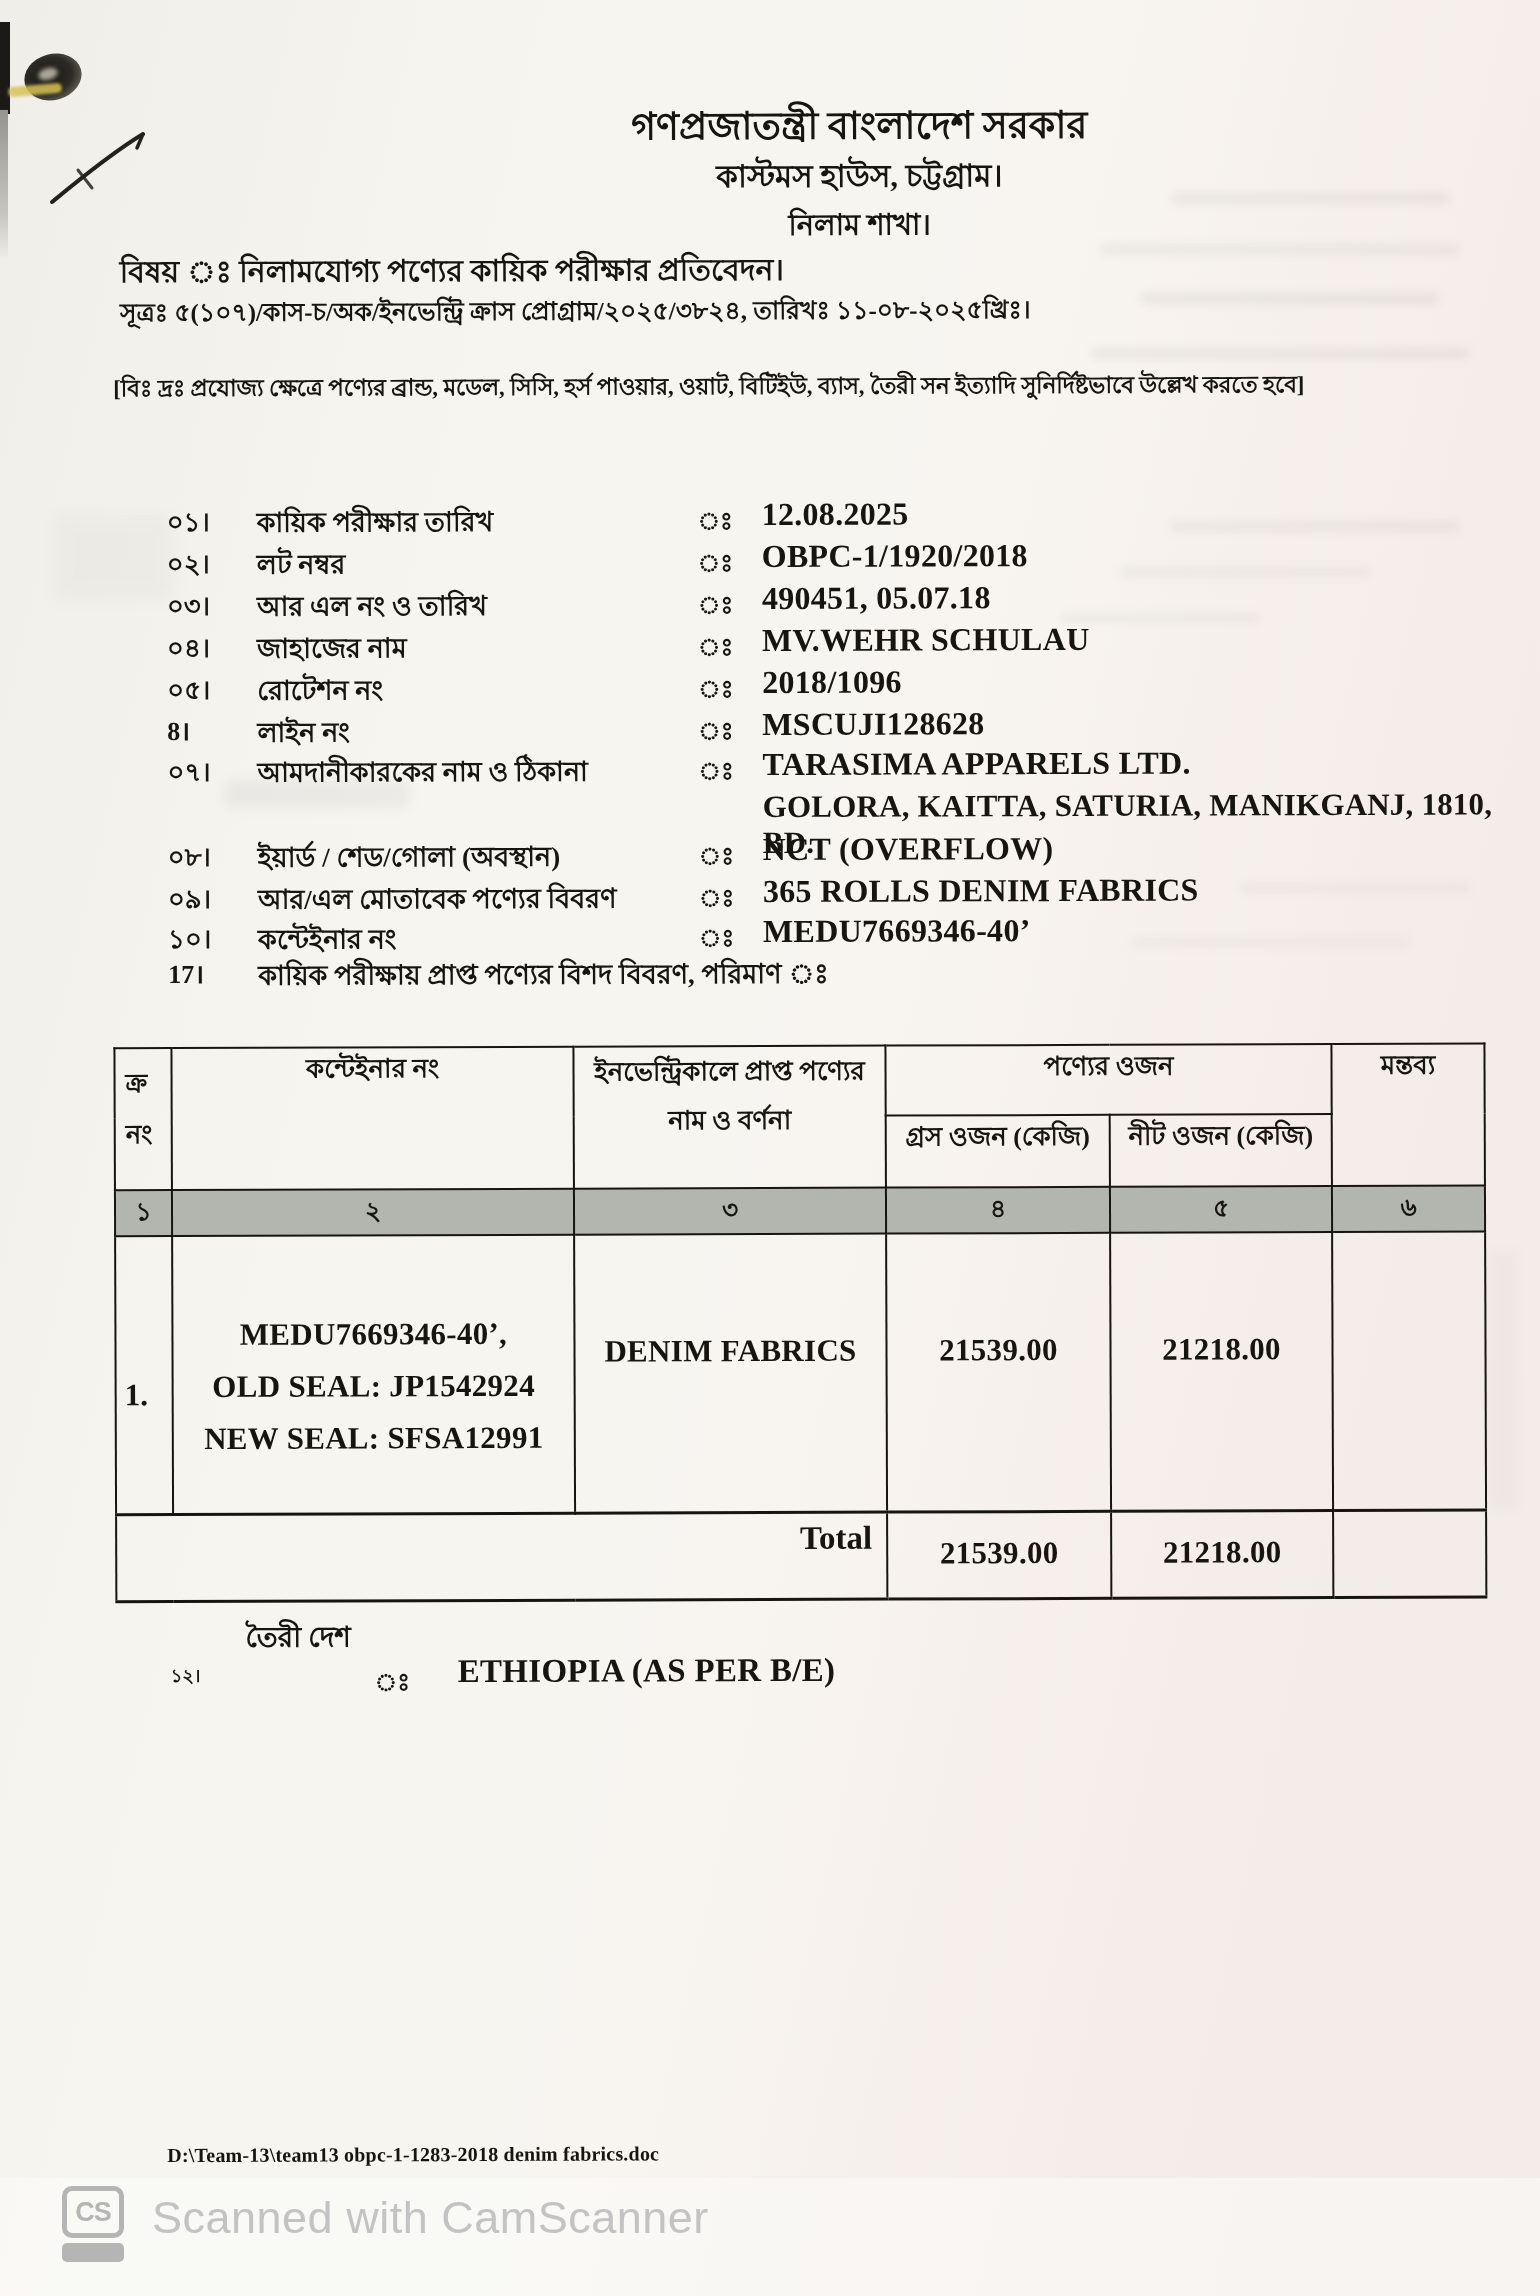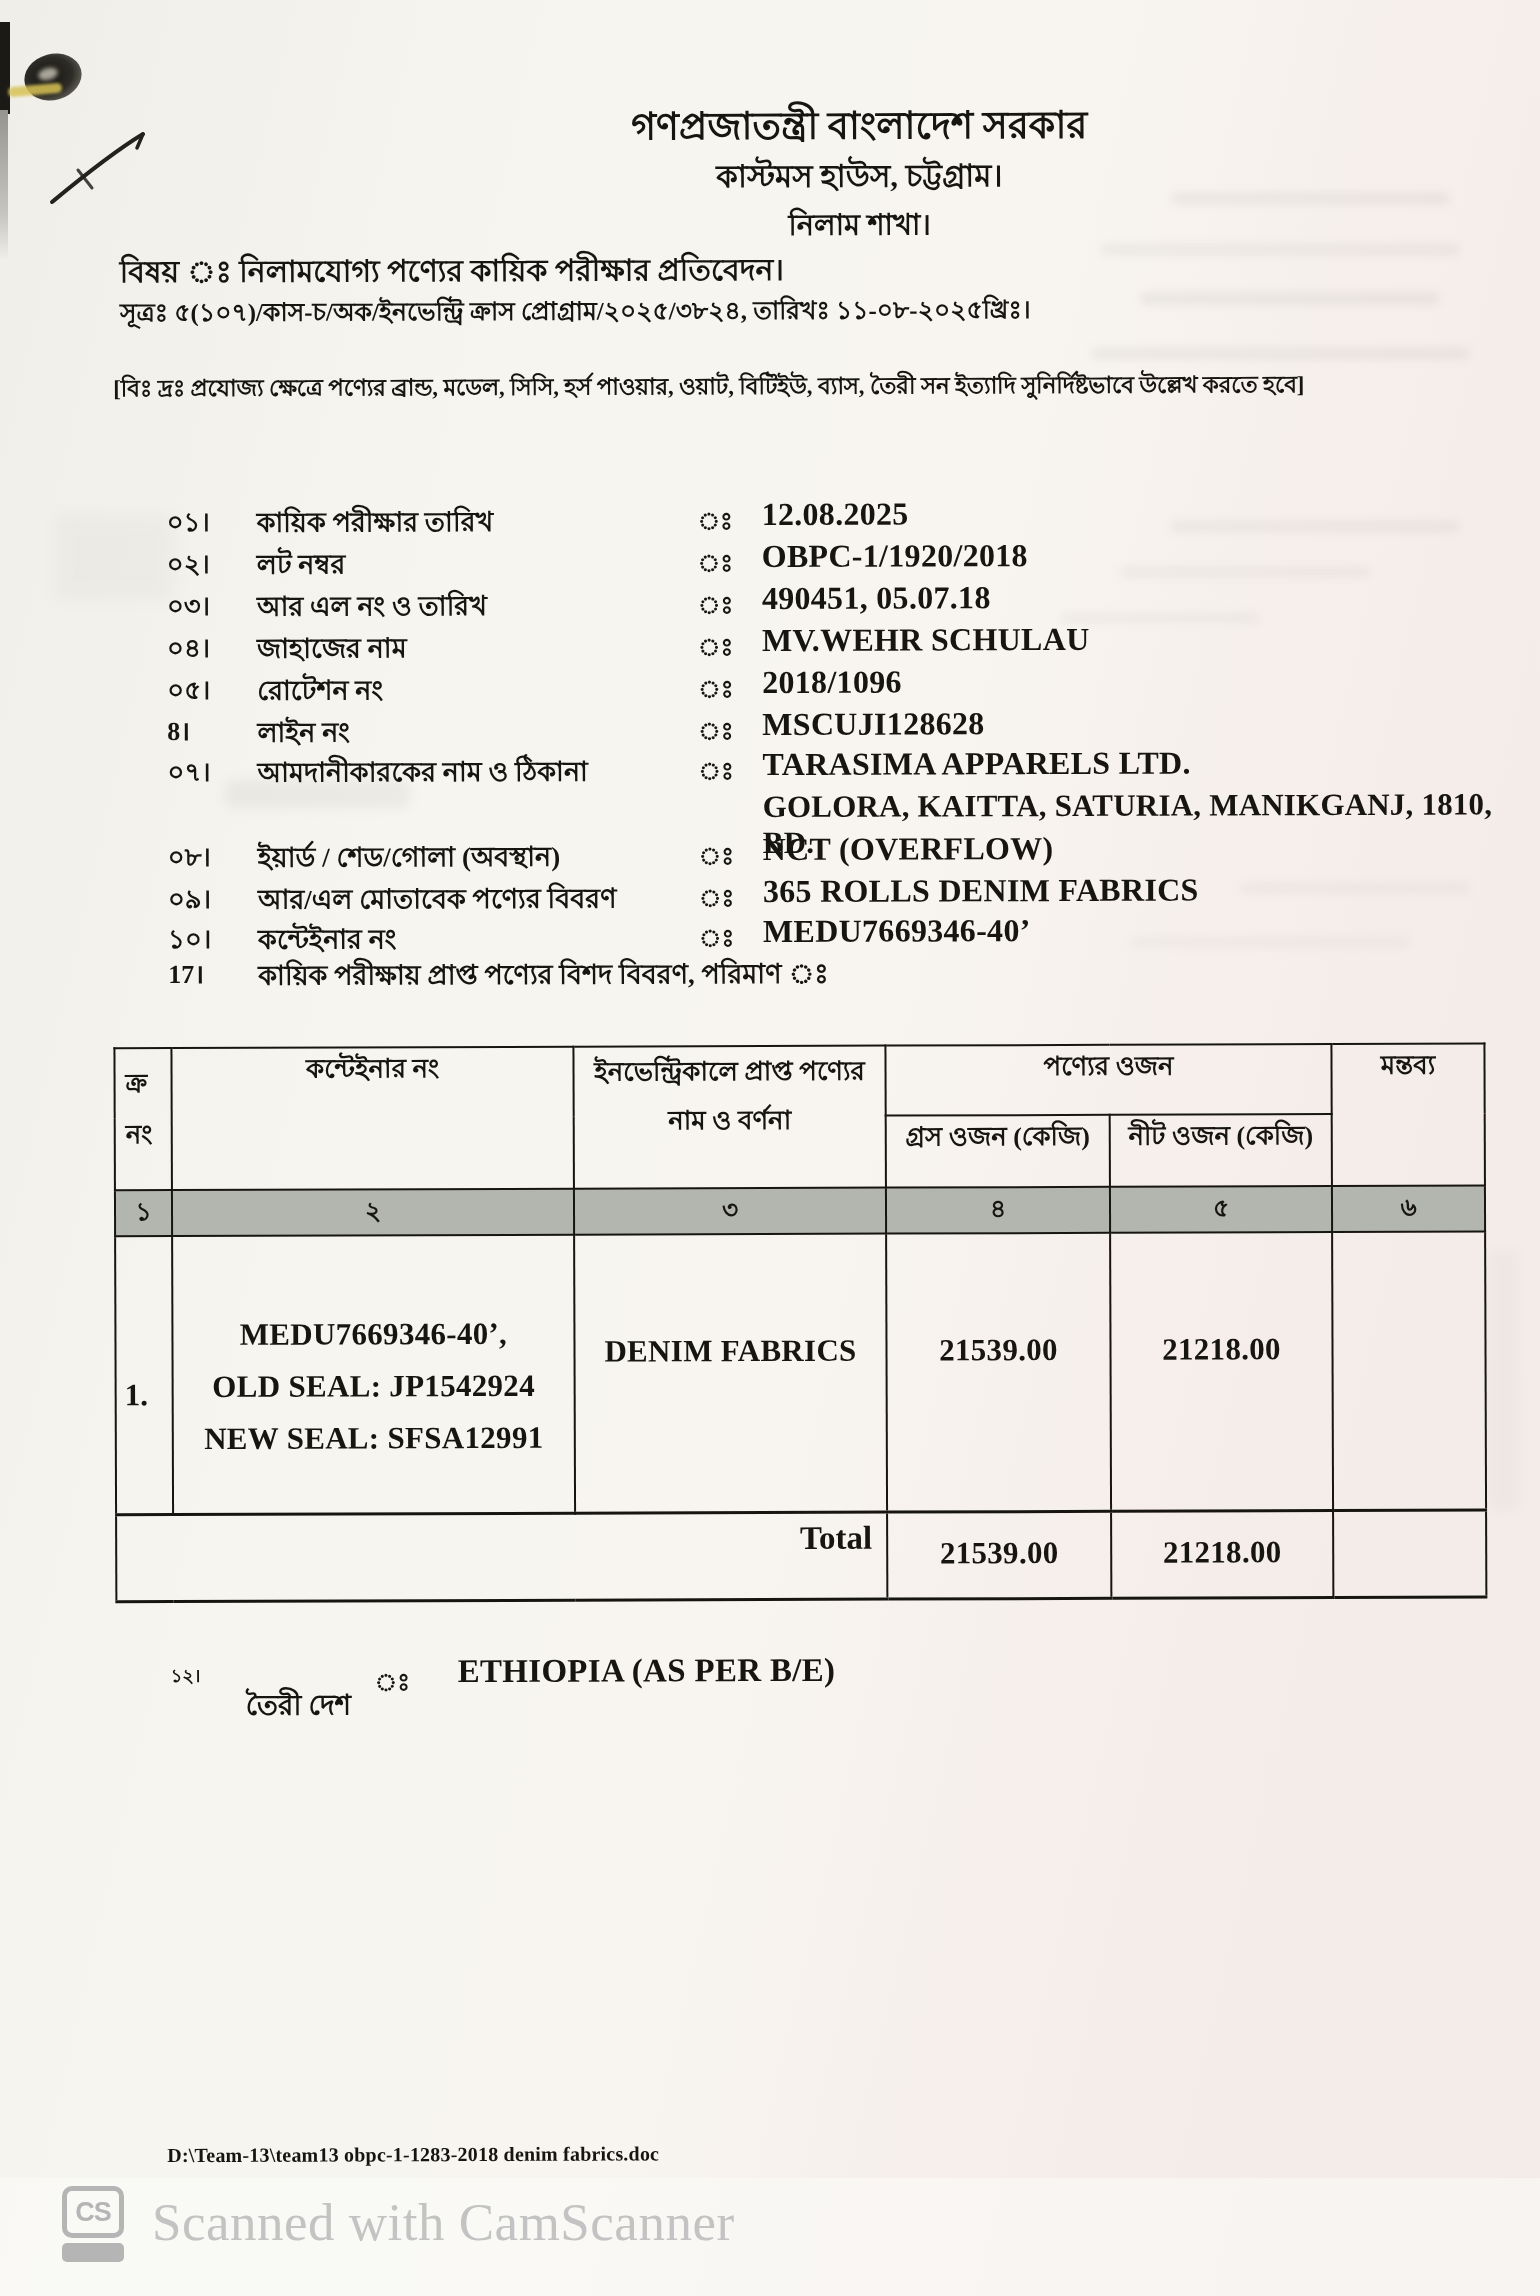--- a/index.html
+++ b/index.html
@@ -35,33 +35,33 @@
   tr.data td{font-size:31px;font-family:"Liberation Serif",serif;text-align:center;}
   td.sl-cell{padding-top:140px;font-size:30px;}
   td.cont-cell{padding-top:72px;line-height:52px;letter-spacing:0.3px;}
   td.goods-cell,td.w-cell{padding-top:98px;letter-spacing:0.3px;}
   tr.total td{border-top:3px solid #17150f;font-family:"Liberation Serif",serif;font-weight:700;}
   td.total-label{text-align:right;padding:6px 14px 0 0;font-size:33px;}
   td.total-val{text-align:center;padding-top:22px;font-size:31px;letter-spacing:0.3px;}
   .tbl tr:last-child td{border-bottom:3px solid #17150f;}
   
   .c-no{position:absolute;left:168px;top:1660px;font-size:18px;font-weight:700;}
-  .c-label{position:absolute;left:243px;top:1682px;font-size:28px;font-weight:700;}
+  .c-label{position:absolute;left:243px;top:1614px;font-size:28px;font-weight:700;}
   .c-colon{position:absolute;left:372px;top:1662px;font-size:24px;font-weight:700;}
   .c-value{position:absolute;left:455px;top:1652px;font-size:33px;font-weight:700;font-family:"Liberation Serif",serif;letter-spacing:0.3px;}
   
   .fpath{position:absolute;left:163px;top:2142px;font-size:20px;font-weight:700;font-family:"Liberation Serif",serif;letter-spacing:0.2px;}
   
   .cs-wrap{position:absolute;left:62px;top:2186px;width:70px;}
   .cs-box{width:52px;height:42px;border:5px solid #b5b5b5;border-radius:10px;
     display:flex;align-items:center;justify-content:center;
     font-family:"Liberation Sans",sans-serif;font-weight:700;font-size:27px;color:#b5b5b5;letter-spacing:-1px;}
   .cs-tab{width:62px;height:19px;background:#b5b5b5;border-radius:5px;margin-top:5px;}
-  .cs-text{position:absolute;left:152px;top:2192px;font-family:Liberation Serif, serif;
-    font-size:53px;color:#c3c3c3;letter-spacing:0.5px;}
+  .cs-text{position:absolute;left:152px;top:2192px;font-family:Liberation Sans, sans-serif;
+    font-size:45px;color:#c3c3c3;letter-spacing:0.5px;}
   .btm-strip{position:absolute;left:0;top:2178px;width:1540px;height:118px;background:#fbfbfa;opacity:.55;}
   
   .art{position:absolute;}
   .edge-black{left:0;top:22px;width:10px;height:92px;background:#1b1a17;}
   .edge-gray{left:0;top:110px;width:8px;height:150px;background:linear-gradient(#96948e,#c8c6c0 70%,rgba(200,198,192,0));}
   .blob{left:24px;top:54px;width:58px;height:46px;border-radius:50%;transform:rotate(-15deg);
     background:radial-gradient(ellipse at 42% 45%,#14130e 0%,#2d2c26 52%,#57554c 72%,rgba(120,118,108,0) 78%);}
   .blob-hl{left:38px;top:68px;width:20px;height:12px;border-radius:50%;background:#b9b5a8;
     filter:blur(2px);transform:rotate(-15deg);opacity:.9;}
   .streak{left:8px;top:85px;width:54px;height:10px;border-radius:5px;background:#d8c255;

